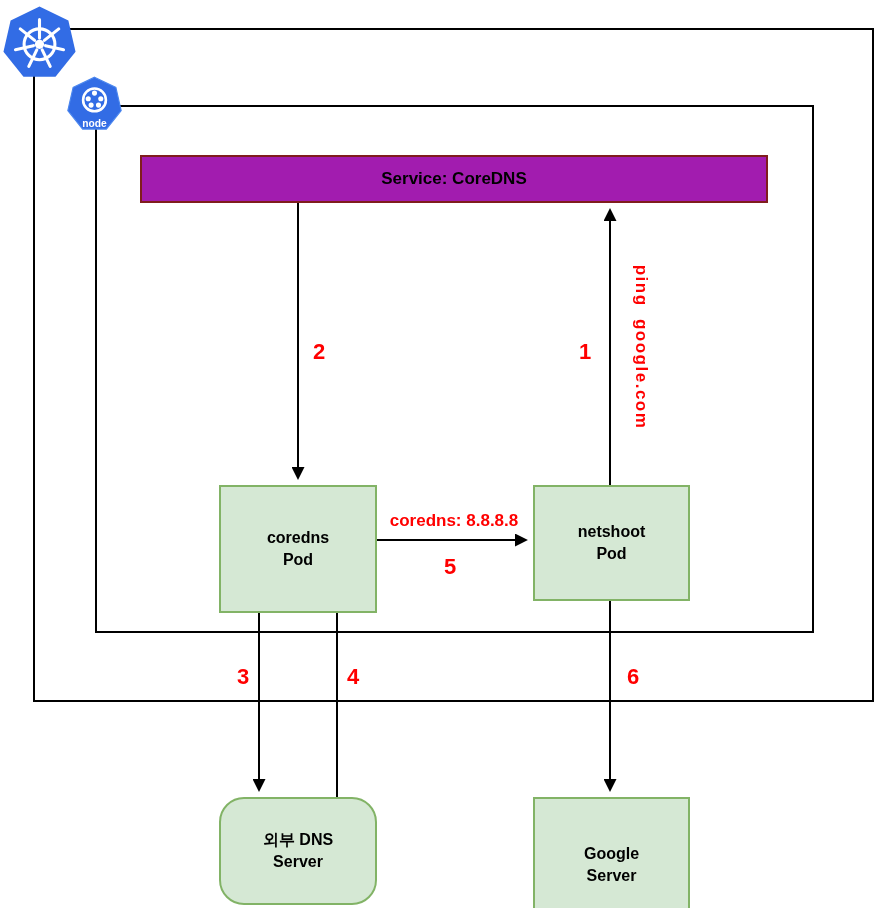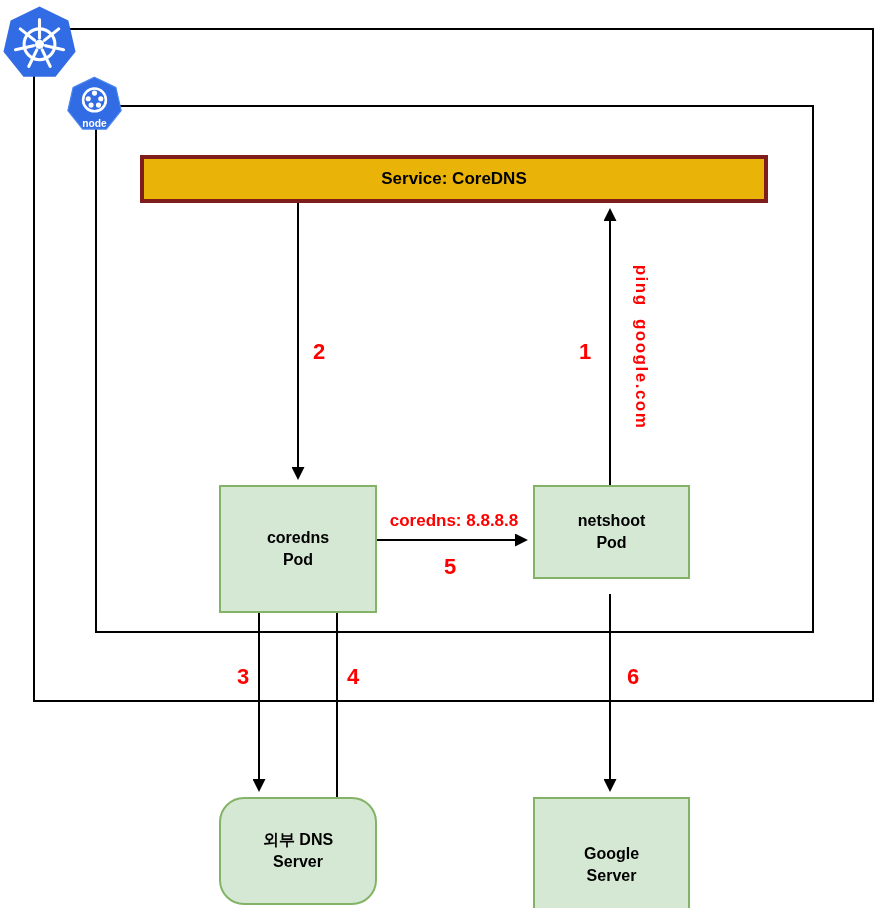--- a/index.html
+++ b/index.html
@@ -28,22 +28,22 @@
     color: #000000;
     white-space: pre-line;
   }
   .green {
     background: #D5E8D4;
     border: 2px solid #82B366;
     font-size: 16px;
     line-height: 1.35;
   }
   .purple {
-    background: #eab308;
-    border: 4px solid #7f1d1d;
+    background: #a21caf;
+    border: 2px solid #7f1d1d;
     font-size: 17px;
     align-items: center;
   }
   .step {
     position: absolute;
     color: #FF0000;
     font-weight: bold;
     font-size: 22px;
     transform: translate(-50%, -50%);
     line-height: 1;
@@ -106,21 +106,21 @@
 
   <div class="box purple" style="left:140px; top:155px; width:628px; height:48px;">
     <span>Service: CoreDNS</span>
   </div>
 
   <div class="box green" style="left:219px; top:485px; width:158px; height:128px;">
     <span>coredns
 Pod</span>
   </div>
 
-  <div class="box green" style="left:533px; top:485px; width:157px; height:94px;">
+  <div class="box green" style="left:533px; top:485px; width:157px; height:116px;">
     <span>netshoot
 Pod</span>
   </div>
 
   <div class="box green" style="left:219px; top:797px; width:158px; height:108px;border-radius:25px;">
     <span>외부 DNS
 Server</span>
   </div>
 
   <div class="box green" style="left:533px; top:797px; width:157px; height:136px;">

